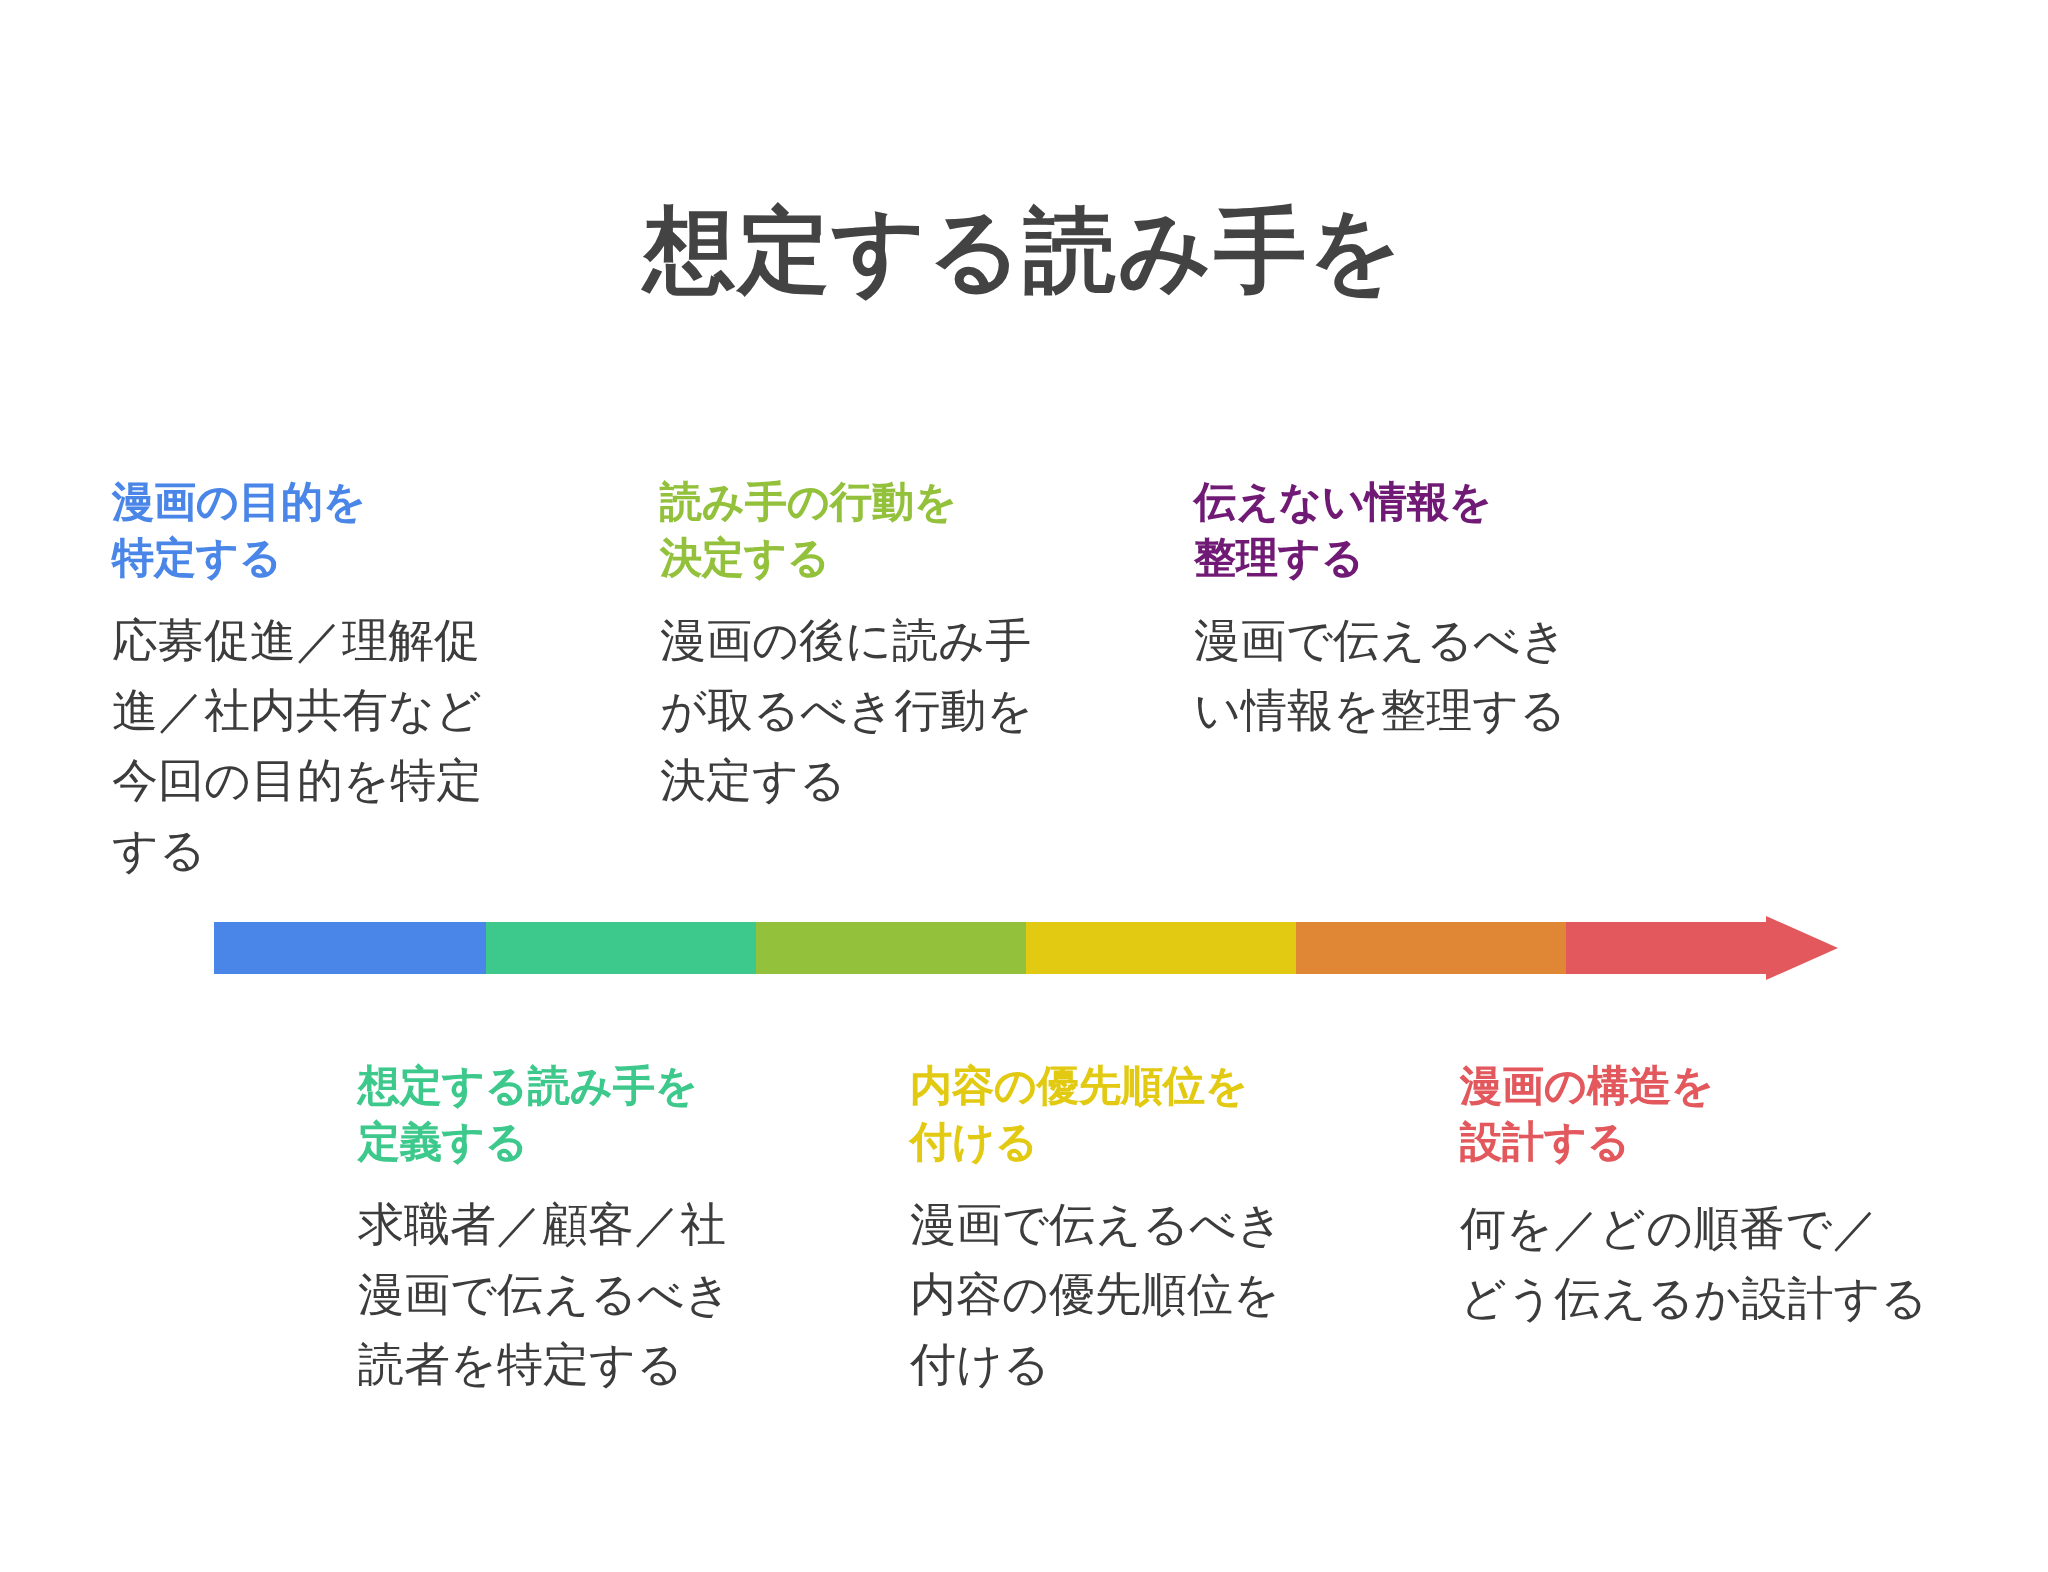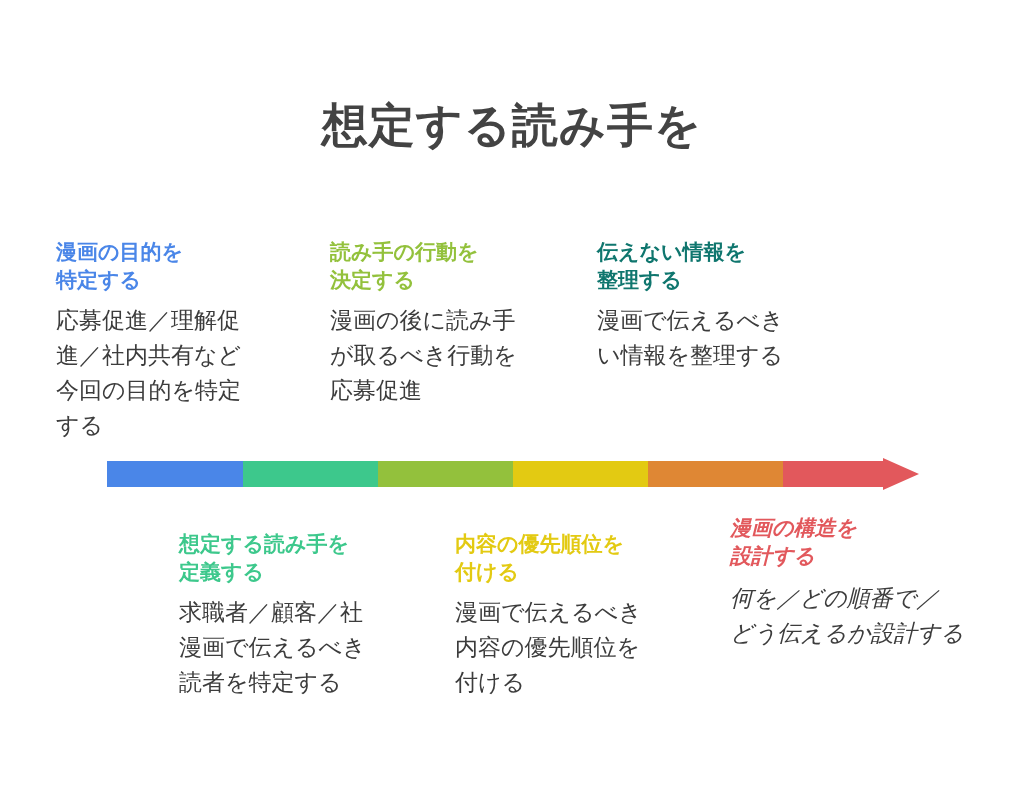--- a/index.html
+++ b/index.html
@@ -67,21 +67,21 @@
   }
 
   
   .top-1 { left: 56px;  top: 238px; width: 228px; }
   .top-3 { left: 330px; top: 238px; width: 228px; }
   .top-5 { left: 597px; top: 238px; width: 234px; }
 
   
   .bot-2 { left: 179px; top: 530px; width: 249px; }
   .bot-4 { left: 455px; top: 530px; width: 241px; }
-  .bot-6 { left: 730px; top: 514px; width: 257px; font-style: italic; }
+  .bot-6 { left: 730px; top: 530px; width: 257px; }
 
   .top-5 .step-desc { margin-top: 4px; }
   .bot-6 .step-desc { margin-top: 12px; }
 </style>
 </head>
 <body>
 
 <div id="slide" style="background: rgb(255, 255, 255);">
 
   <div id="page-title" style="color: rgb(67, 67, 67);">想定する読み手を</div>
@@ -105,25 +105,25 @@
 進／社内共有など
 今回の目的を特定
 する</div>
   </div>
 
   <div class="step-block top-3">
     <div class="step-heading" style="color: rgb(147, 193, 60);">読み手の行動を
 決定する</div>
     <div class="step-desc">漫画の後に読み手
 が取るべき行動を
-応募促進</div>
+決定する</div>
   </div>
 
   <div class="step-block top-5">
-    <div class="step-heading" style="color: #0f766e;">伝えない情報を
+    <div class="step-heading" style="color: #701a75;">伝えない情報を
 整理する</div>
     <div class="step-desc">漫画で伝えるべき
 い情報を整理する</div>
   </div>
 
   <div class="step-block bot-2">
     <div class="step-heading" style="color: rgb(61, 200, 140);">想定する読み手を
 定義する</div>
     <div class="step-desc">求職者／顧客／社
 漫画で伝えるべき

